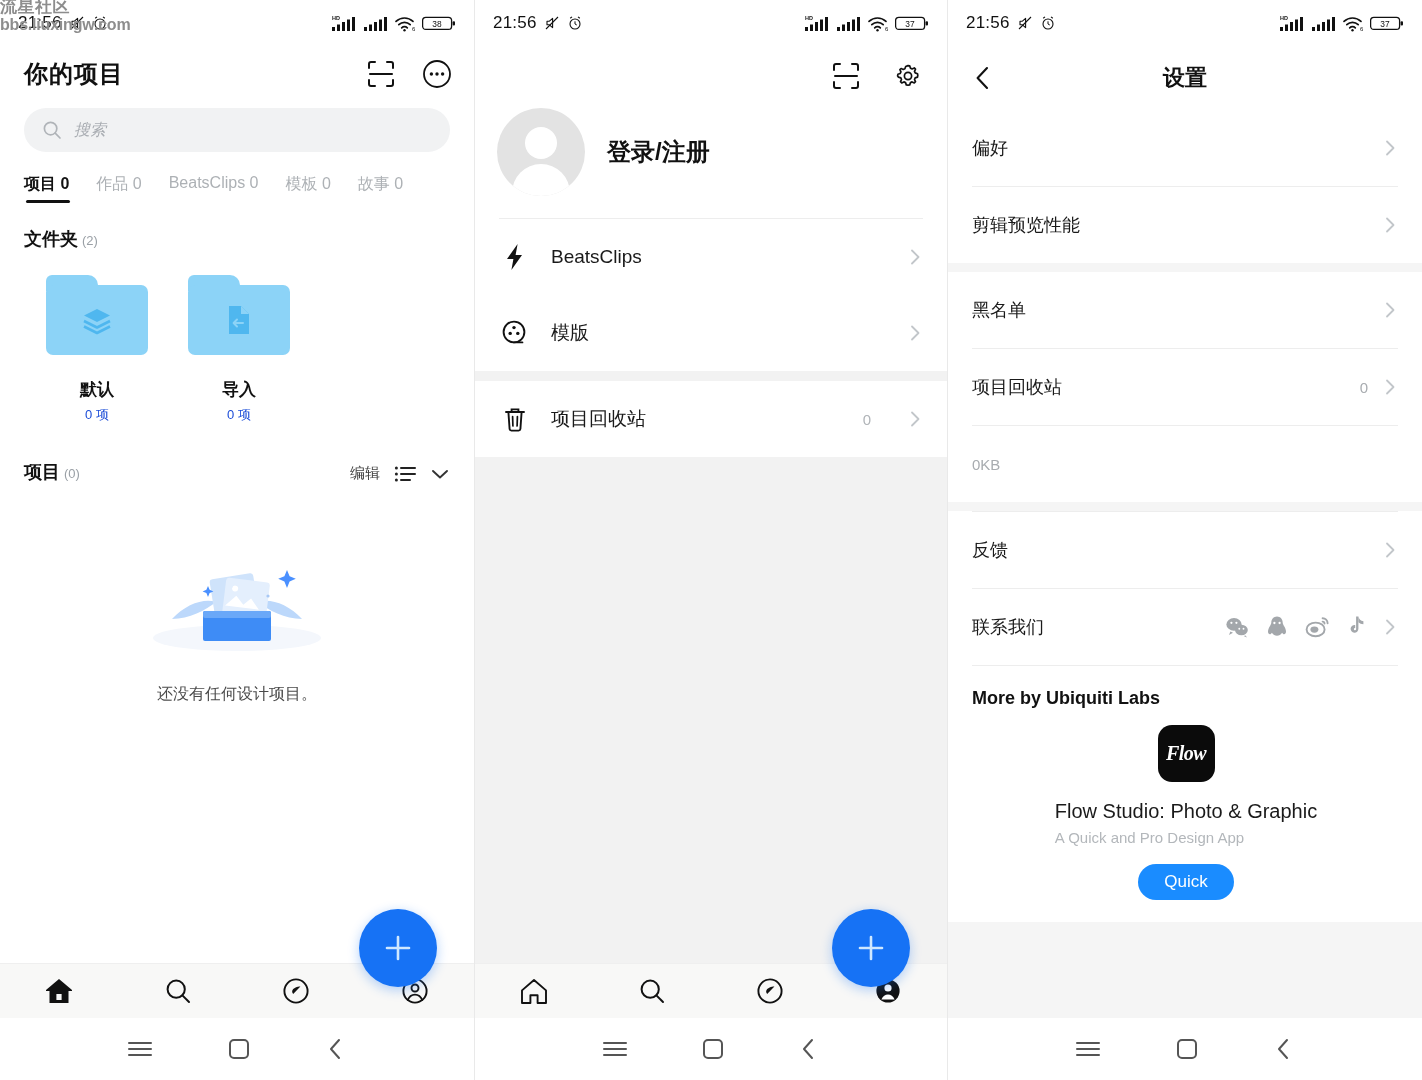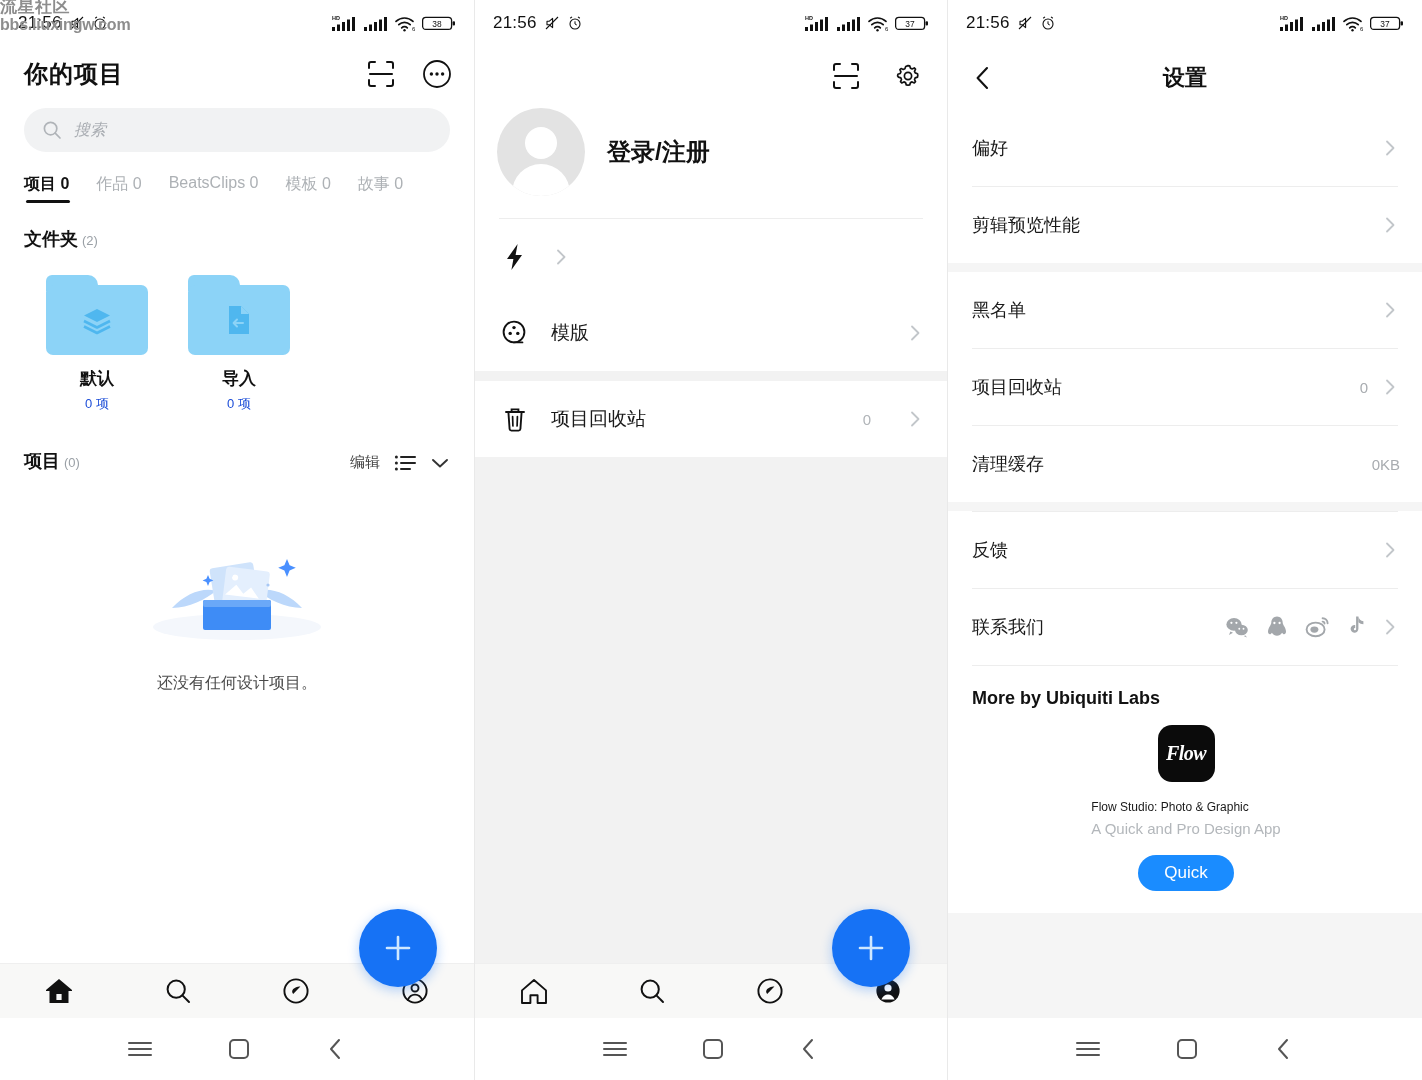--- a/index.html
+++ b/index.html
@@ -61,21 +61,21 @@
   .folder-ico { width:102px; height:80px; position:relative; }
   .folder-ico .tab-top {
     position:absolute; left:0; top:0; width:52px; height:16px;
     background:#8cd3f7; border-radius:6px 10px 0 0;
   }
   .folder-ico .body {
     position:absolute; left:0; top:10px; width:102px; height:70px;
     background:#8cd3f7; border-radius:7px;
     display:flex; align-items:center; justify-content:center;
   }
-  .folder-name { font-size:17px; font-weight:bold; color:#111; margin-top:12px; }
+  .folder-name { font-size:17px; font-weight:bold; color:#111; margin-top:23px; }
   .folder-sub { font-size:13px; color:#1d4ed8; margin-top:5px; }
 
   .empty { flex:1; display:flex; flex-direction:column; align-items:center; justify-content:flex-start; padding-top:72px; }
   .empty-text { font-size:16px; color:#4a4a4a; margin-top:28px; }
 
   .fab {
     position:absolute; right:37px; bottom:93px; width:78px; height:78px;
     border-radius:50%; background:#1672f5; box-shadow:0 3px 12px rgba(22,114,245,.33);
     display:flex; align-items:center; justify-content:center;
   }
@@ -116,21 +116,21 @@
   .set-value { font-size:15px; color:#a8acb0; margin-right:12px; }
   .set-value.wide { font-size:15px; }
   .socials { display:flex; align-items:center; gap:17px; margin-right:14px; }
   .sd-thin { height:1px; background:#ededed; margin:0 24px; }
   .sd-thick { height:9px; background:#f5f5f5; }
   .more-title { font-size:18px; font-weight:bold; color:#111; padding:22px 24px 6px 24px; }
   .app-row { display:flex; align-items:center; padding:10px 22px 22px 24px; gap:18px;flex-direction:column; }
   .app-ico { width:57px; height:57px; border-radius:14px; background:#0b0b0b; display:flex; align-items:center; justify-content:center; flex:0 0 57px; }
   .app-ico span { color:#fff; font-style:italic; font-weight:bold; font-size:20px; font-family:"Liberation Serif","DejaVu Serif",serif; letter-spacing:-.5px; }
   .app-meta { flex:1; }
-  .app-name { font-size:12px; color:#1a1a1a; }
+  .app-name { font-size:20px; color:#1a1a1a; }
   .app-sub { font-size:15px; color:#b3b7bb; margin-top:6px; }
   .free-btn { background:#1a8cff; color:#fff; font-size:17px; border-radius:18px; padding:8px 26px; }
   .right-filler { flex:1; background:#f5f5f5; }
 
   svg { display:block; }
 </style>
 </head>
 <body>
 
 <div class="screens">
@@ -400,20 +400,21 @@
     </div>
 
     <div style="height:22px;"></div>
     <div class="divider-thin"></div>
 
     <div class="menu-group">
       <div class="menu-row">
         <svg width="28" height="30" viewBox="0 0 28 30">
           <path d="M16.6 2 6 17h6.4L10.4 28 21 13h-6.4z" fill="#111"></path>
         </svg>
+        <span class="menu-label">BeatsClips</span>
         <svg width="20" height="20" viewBox="0 0 20 20">
           <path d="M7 3.5 13.5 10 7 16.5" fill="none" stroke="#c2c6ca" stroke-width="1.8" stroke-linecap="round" stroke-linejoin="round"></path>
         </svg>
       </div>
       <div class="menu-row">
         <svg width="28" height="30" viewBox="0 0 28 30">
           <circle cx="13" cy="14" r="10.4" fill="none" stroke="#111" stroke-width="1.9"></circle>
           <circle cx="13" cy="9.6" r="1.7" fill="#111"></circle>
           <circle cx="9.2" cy="15.4" r="1.7" fill="#111"></circle>
           <circle cx="16.8" cy="15.4" r="1.7" fill="#111"></circle>
@@ -571,21 +572,20 @@
       <div class="set-row">
         <span class="set-label">项目回收站</span>
         <span class="set-value">0</span>
         <svg width="20" height="20" viewBox="0 0 20 20">
           <path d="M7 3.5 13.5 10 7 16.5" fill="none" stroke="#c2c6ca" stroke-width="1.8" stroke-linecap="round" stroke-linejoin="round"></path>
         </svg>
       </div>
       <div class="sd-thin"></div>
 
       <div class="set-row">
-        <span class="set-label">清理缓存</span>
         <span class="set-value" style="margin-right:0;">0KB</span>
       </div>
       <div class="sd-thick"></div>
 
       <div class="sd-thin"></div>
 
       <div class="set-row">
         <span class="set-label">反馈</span>
         <svg width="20" height="20" viewBox="0 0 20 20">
           <path d="M7 3.5 13.5 10 7 16.5" fill="none" stroke="#c2c6ca" stroke-width="1.8" stroke-linecap="round" stroke-linejoin="round"></path>

